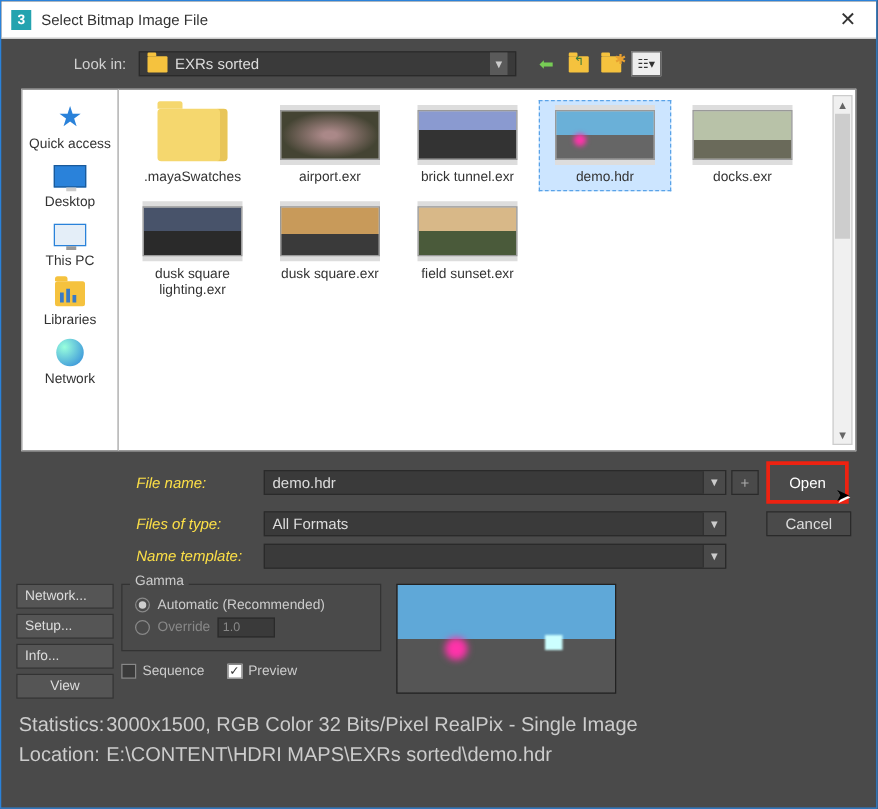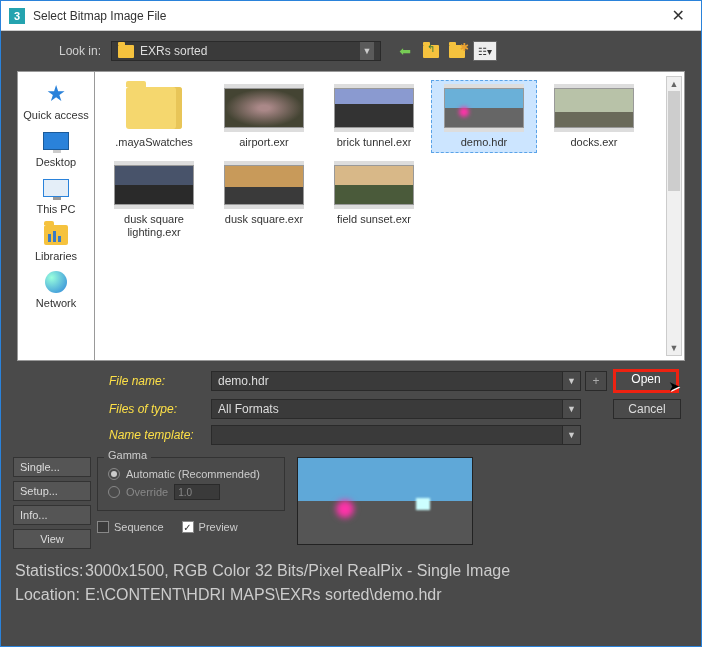--- a/index.html
+++ b/index.html
@@ -10,21 +10,21 @@
 .app-icon { width: 16px; height: 16px; background: #24a3af; color: #fff; font-size: 11px; font-weight: bold; display: flex; align-items: center; justify-content: center; margin-right: 8px; }
 .title-text { flex: 1; font-size: 12px; color: #333; }
 .close-btn { font-size: 16px; color: #333; cursor: pointer; padding: 0 8px; }
 
 
 .top-rows { padding: 10px 20px 4px 20px; color: #ccc; font-size: 12px; }
 .row { display: flex; align-items: center; margin-bottom: 6px; }
 .row-label { width: 90px; text-align: right; padding-right: 10px; color: #d0d0d0; }
 .history-field, .lookin-field { background: #3a3a3a; border: 1px solid #2a2a2a; color: #ddd; padding: 2px 6px; font-size: 12px; height: 20px; }
 .history-field { flex: 1; max-width: 440px; }
-.lookin-field { width: 270px; display: flex; align-items: center; gap: 6px; }
+.lookin-field { width: 302px; display: flex; align-items: center; gap: 6px; }
 .lookin-dd { width: 14px; height: 18px; background: #5a5a5a; margin-left: auto; display:flex;align-items:center;justify-content:center;font-size:9px;color:#ccc;}
 .toolbar-icons { display: flex; gap: 6px; margin-left: 14px; }
 .tb-icon { width: 20px; height: 20px; display: flex; align-items: center; justify-content: center; font-size: 14px; cursor: pointer; }
 .folder-yellow { width:16px;height:13px;background:#f5c23e;border-radius:1px;position:relative;}
 .folder-yellow::before{content:"";position:absolute;top:-3px;left:0;width:7px;height:3px;background:#f5c23e;border-radius:1px 1px 0 0;}
 
 
 .main { display: flex; padding: 0 16px; height: 290px; }
 .sidebar { width: 78px; background: #fff; border: 1px solid #999; display: flex; flex-direction: column; align-items: center; padding-top: 6px; gap: 2px; }
 .sb-item { display: flex; flex-direction: column; align-items: center; font-size: 11px; color: #333; cursor: pointer; padding: 2px 0; width: 100%; }
@@ -62,29 +62,29 @@
 .scroll-thumb{ position:absolute; top:14px; left:1px; right:1px; height:100px; background:#cdcdcd;}
 .scroll-arr{ position:absolute; left:0;right:0;height:14px;display:flex;align-items:center;justify-content:center;font-size:9px;color:#666;}
 
 
 .form-rows { padding: 8px 20px 2px 108px; color:#ccc; font-size:12px;}
 .fr { display:flex; align-items:center; margin-bottom:6px; }
 .fr-label { width:102px; color:#fde047;font-style:italic;}
 .fr-field { flex:1; max-width:370px; background:#3a3a3a; border:1px solid #2a2a2a; color:#ddd; padding:2px 6px; height:20px; display:flex; align-items:center; position:relative;}
 .fr-dd{ position:absolute; right:0; top:0; bottom:0; width:18px; background:#4a4a4a; display:flex;align-items:center;justify-content:center;font-size:9px;color:#ccc;border-left:1px solid #2a2a2a;}
 .plus-btn{ width:22px;height:20px;background:#4a4a4a;border:1px solid #2a2a2a;color:#aaa;display:flex;align-items:center;justify-content:center;margin-left:4px;cursor:pointer;}
-.open-btn{ width:66px;height:24px;background:#4a4a4a;border:3px solid #e21;color:#fff;display:flex;align-items:flex-start;justify-content:center;margin-left:6px;cursor:pointer;font-size:12px; position:relative;}
+.open-btn{ width:66px;height:34px;background:#4a4a4a;border:3px solid #e21;color:#fff;display:flex;align-items:center;justify-content:center;margin-left:6px;cursor:pointer;font-size:12px; position:relative;}
 .cursor-arrow{position:absolute;right:-4px;bottom:-4px;font-size:14px;color:#000;text-shadow:1px 1px 0 #fff;}
 .cancel-btn{ width:68px;height:20px;background:#4a4a4a;border:1px solid #2a2a2a;color:#ddd;display:flex;align-items:center;justify-content:center;margin-left:6px;cursor:pointer;font-size:12px;}
 
 
 .bottom { display:flex; padding:4px 12px; gap:6px; color:#ccc; font-size:12px;}
 .btn-col { display:flex; flex-direction:column; gap:4px; width:78px;}
 .panel-btn { height:20px; background:#555; border:1px solid #333; color:#ddd; font-size:11px; display:flex; align-items:center; padding:0 6px; cursor:pointer;}
-.gamma-box { border:1px solid #333; padding:6px 10px 6px 10px; width:188px; position:relative;}
+.gamma-box { border:1px solid #333; padding:6px 10px 6px 10px; width:208px; position:relative;}
 .gamma-box .legend{ position:absolute; top:-9px; left:6px; background:#4a4a4a; padding:0 4px; font-size:11px;}
 .radio-row{ display:flex; align-items:center; gap:6px; margin:4px 0; font-size:11px;}
 .radio{ width:12px;height:12px;border-radius:50%;border:1px solid #888;display:inline-flex;align-items:center;justify-content:center;}
 .radio.on::after{content:"";width:6px;height:6px;border-radius:50%;background:#ccc;}
 .spinner{ width:46px;height:16px;background:#3a3a3a;border:1px solid #2a2a2a;color:#888;font-size:10px;padding:0 3px;display:flex;align-items:center;}
 .chk-row{display:flex;gap:18px;margin-top:8px;font-size:11px;align-items:center;}
 .chk{width:12px;height:12px;border:1px solid #888;display:inline-flex;align-items:center;justify-content:center;background:#3a3a3a;}
 .chk.on{background:#fff;color:#333;font-size:10px;}
 .preview-box { background:#000; width:176px; height:88px; margin-left:6px; background:linear-gradient(#5fa8d8 50%,#555 50%); position:relative; border:1px solid #222;}
 .preview-box::before{content:"";position:absolute;left:38px;top:42px;width:18px;height:18px;background:#f3a;border-radius:50%;filter:blur(3px);}
@@ -251,21 +251,21 @@
     <div class="fr-label">Name template:</div>
     <div class="fr-field">
       <span></span>
       <div class="fr-dd">▼</div>
     </div>
   </div>
 </div>
 
 <div class="bottom">
   <div class="btn-col">
-    <div class="panel-btn">Single...</div>
+    <div class="panel-btn">Network...</div>
     <div class="panel-btn">Setup...</div>
     <div class="panel-btn">Info...</div>
     <div class="panel-btn" style="justify-content:center;">View</div>
   </div>
   <div style="display:flex;flex-direction:column;gap:2px;">
     <div class="gamma-box">
       <div class="legend">Gamma</div>
       <div class="radio-row">
         <span class="radio on"></span>
         <span>Automatic (Recommended)</span>

